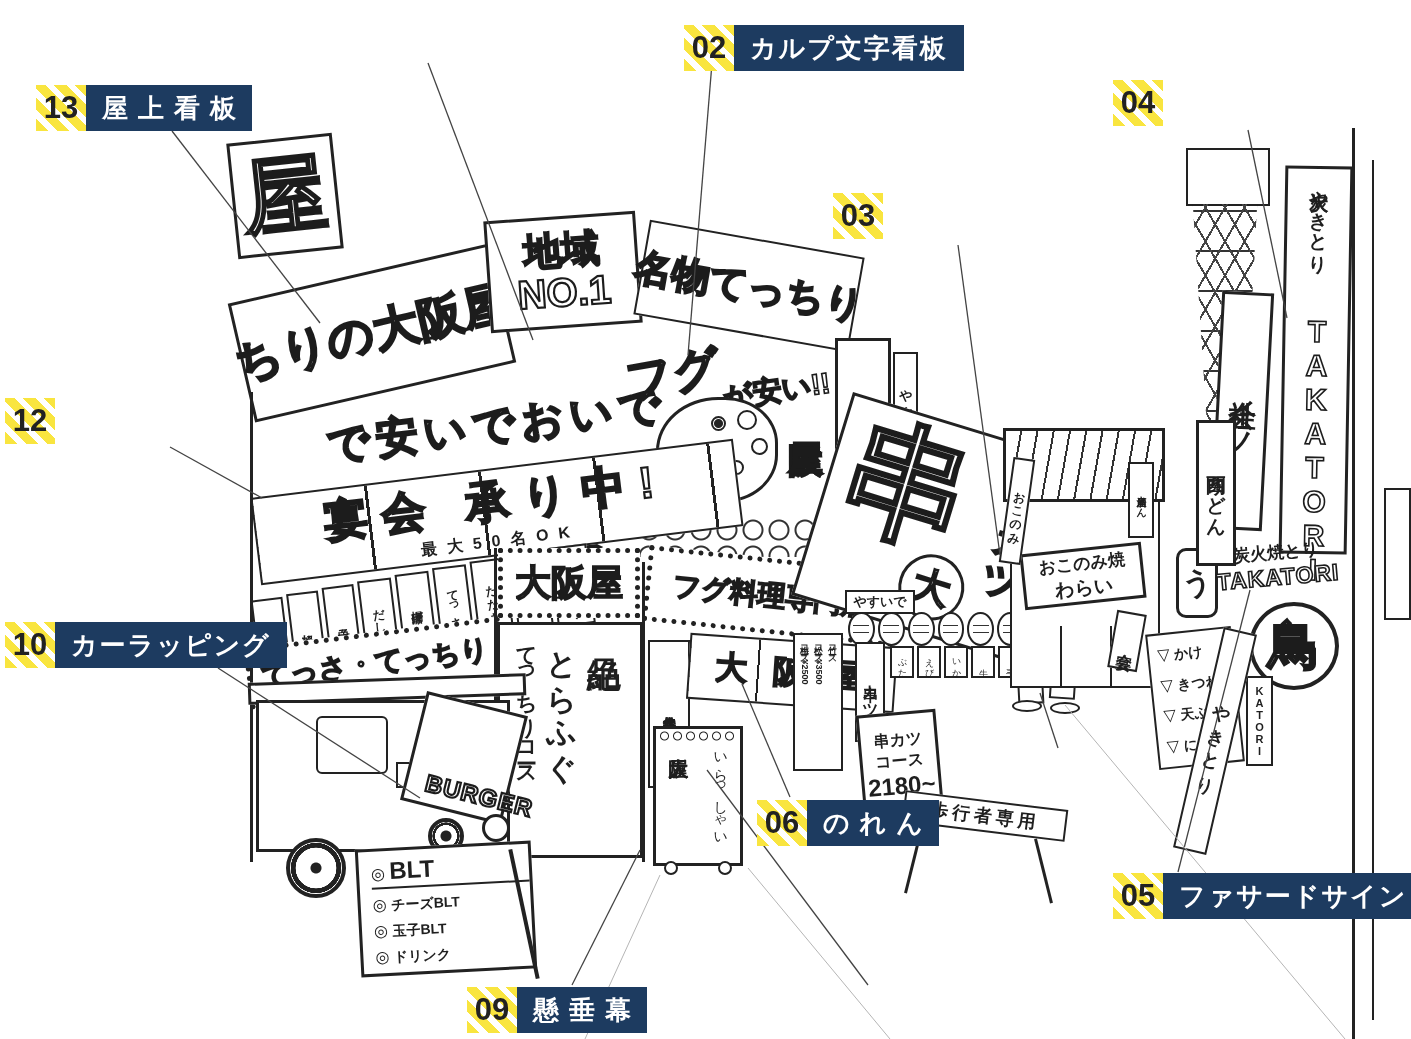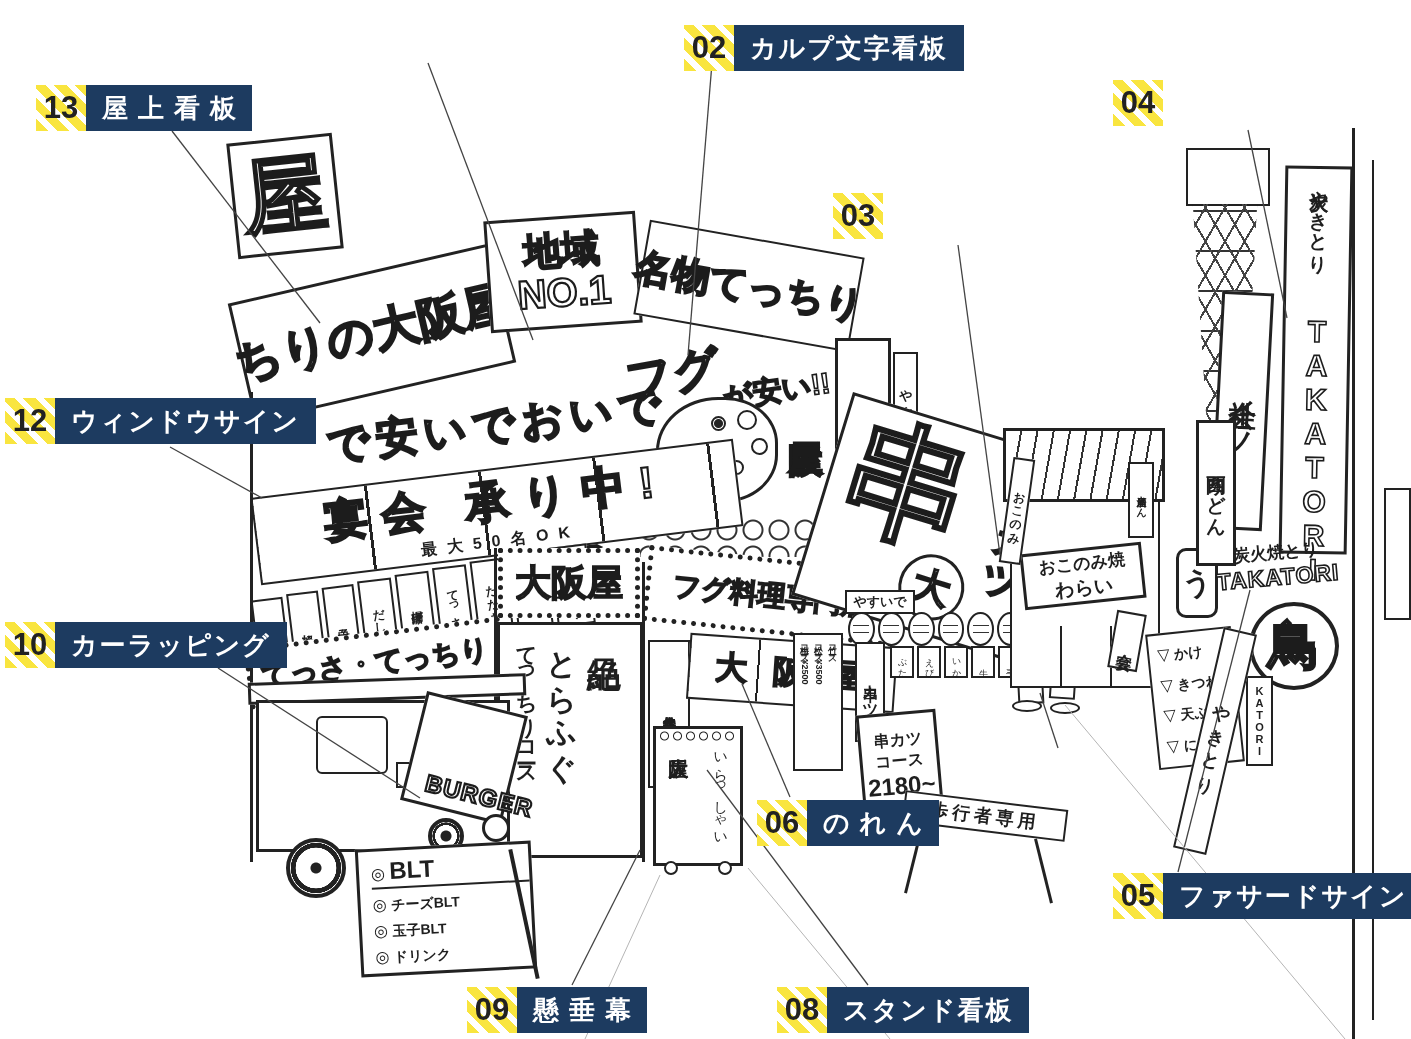--- a/index.html
+++ b/index.html
@@ -319,36 +319,31 @@
     <div class="clabel sp">屋上看板</div>
   </div>
   <div class="callout" style="left:1113px;top:80px;">
     <div class="badge">04</div>
   </div>
   <div class="callout" style="left:833px;top:193px;">
     <div class="badge">03</div>
   </div>
   <div class="callout" style="left:5px;top:398px;">
     <div class="badge">12</div>
-    <div class="clabel">ウィンドウサイン</div>
   </div>
   <div class="callout" style="left:5px;top:622px;">
     <div class="badge">10</div>
     <div class="clabel">カーラッピング</div>
   </div>
   <div class="callout" style="left:757px;top:800px;">
     <div class="badge">06</div>
     <div class="clabel sp">のれん</div>
   </div>
   <div class="callout" style="left:1113px;top:873px;">
     <div class="badge">05</div>
     <div class="clabel">ファサードサイン</div>
   </div>
   <div class="callout" style="left:467px;top:987px;">
     <div class="badge">09</div>
     <div class="clabel sp">懸垂幕</div>
   </div>
-  <div class="callout" style="left:777px;top:987px;">
-    <div class="badge">08</div>
-    <div class="clabel">スタンド看板</div>
-  </div>
 
 </div>
 
 </body></html>

